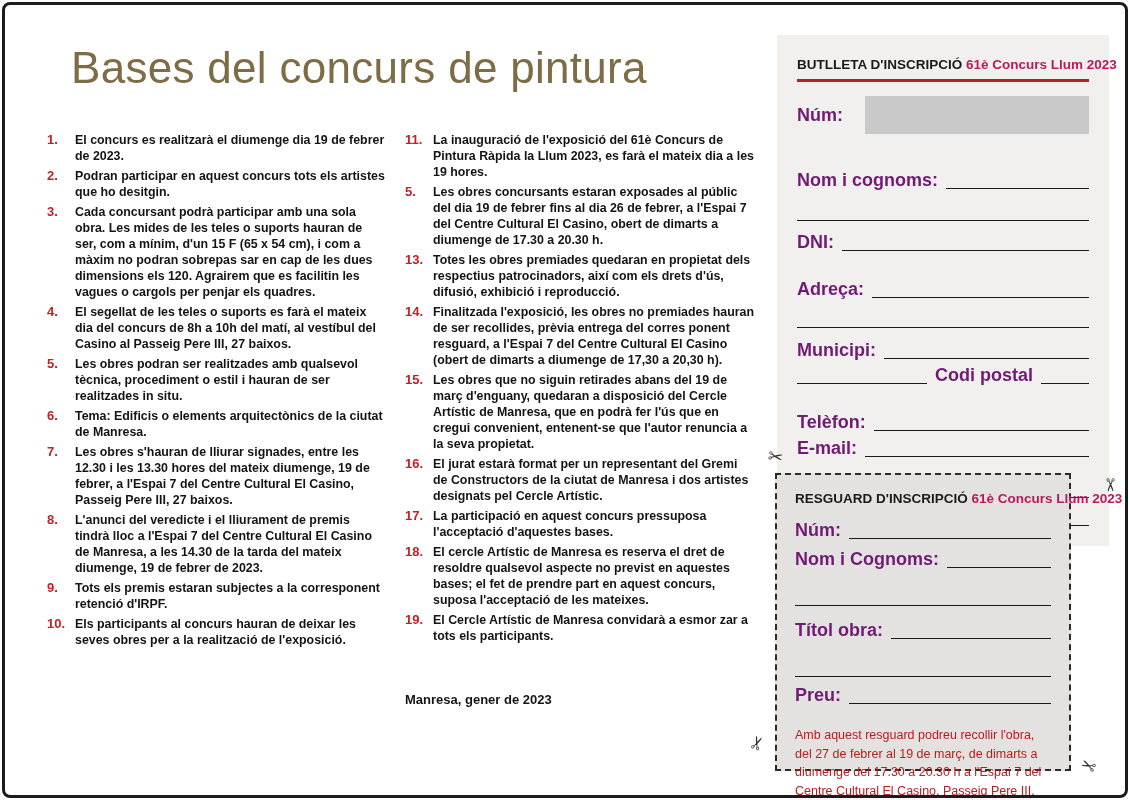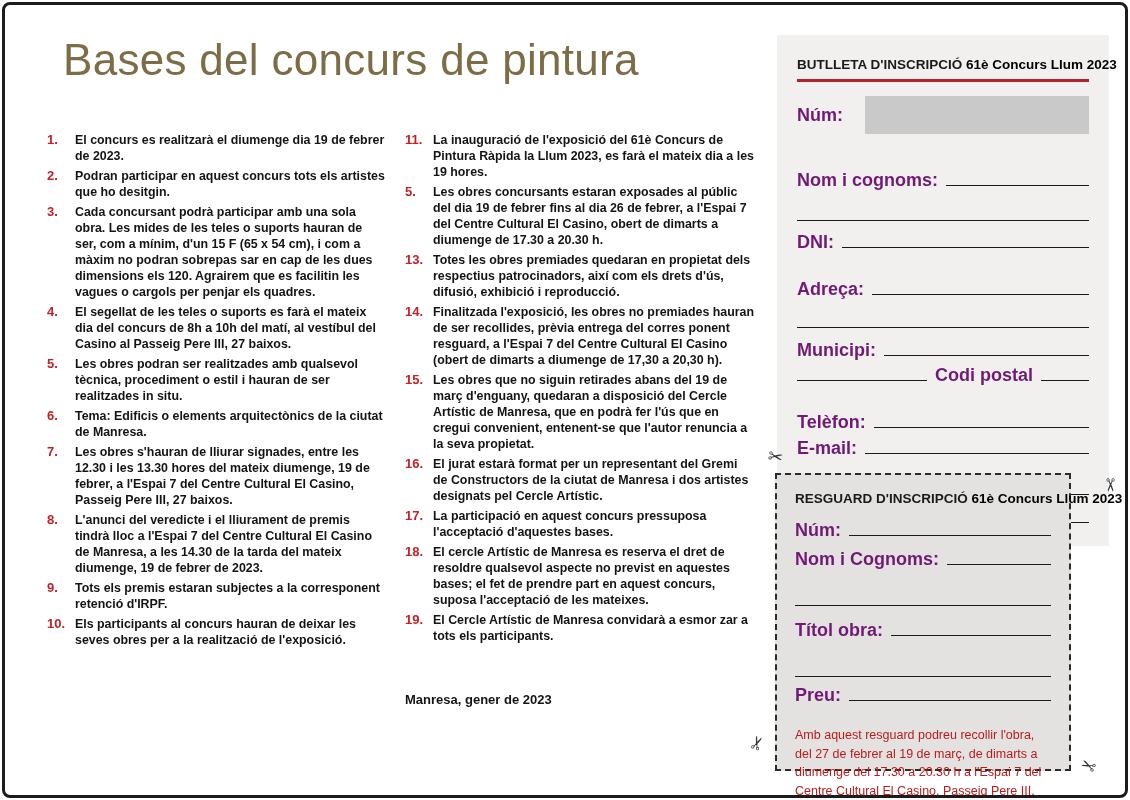--- a/index.html
+++ b/index.html
@@ -1,38 +1,38 @@
 <!DOCTYPE html>
 <html><head>
 <meta charset="utf-8">
 <style>
   html,body{margin:0;padding:0;background:#fff;}
   .stage{position:relative;width:1130px;height:800px;background:#fff;font-family:"Liberation Sans",sans-serif;}
   .page{position:absolute;left:2px;top:2px;right:2px;bottom:2px;border:3px solid #1c1c1c;border-radius:8px;background:#fff;overflow:hidden;}
 
-  .title{position:absolute;left:58px;top:30px;margin:0;font-size:44px;font-weight:400;color:#7d6d46;letter-spacing:.3px;}
+  .title{position:absolute;left:58px;top:30px;margin:8px;font-size:44px;font-weight:400;color:#7d6d46;letter-spacing:.3px;}
 
   .col{position:absolute;top:127px;}
   .col-left{left:42px;width:338px;}
   .col-right{left:400px;width:350px;}
   .rule{display:flex;margin-bottom:4px;}
   .rnum{flex:0 0 28px;color:#c32127;font-weight:bold;font-size:13px;line-height:16px;}
   .rtext{flex:1;font-weight:bold;font-size:12.4px;line-height:16px;color:#141414;}
   .closing{position:absolute;left:400px;top:687px;font-size:13px;font-weight:bold;color:#141414;}
 
   .panel{position:absolute;box-sizing:border-box;}
   .butlleta{left:772px;top:30px;width:332px;background:#f1f0ee;padding:22px 20px 18px;}
   .form-header{font-size:13.5px;font-weight:bold;color:#1a1a1a;white-space:nowrap;}
-  .form-header .red{color:#000000;}
+  .form-header .red{color:#be185d;}
   .redrule{border:none;border-top:3px solid #b2222a;margin:7px 0 0;}
 
   .num-row{display:flex;align-items:center;margin-top:14px;}
   .num-box{flex:1;height:38px;background:#c9c9c9;margin-left:14px;}
 
-  .frow{display:flex;align-items:flex-start;}
+  .frow{display:flex;align-items:center;}
   .flabel{font-weight:bold;font-size:18px;color:#701a75;white-space:nowrap;padding-right:8px;}
   .fline{flex:1;border-bottom:1.6px solid #1a1a1a;height:15px;}
   .fline.short{flex:0 0 130px;}
   .fullline{border-bottom:1.6px solid #1a1a1a;height:15px;}
 
   .mt36{margin-top:36px}.mt26{margin-top:26px}.mt20{margin-top:20px}
   .mt14{margin-top:14px}.mt12{margin-top:12px}.mt11{margin-top:11px}
   .mt8{margin-top:8px}.mt7{margin-top:7px}.mt5{margin-top:5px}.mt4{margin-top:4px}
 
   .resguard{left:770px;top:468px;width:296px;height:298px;background:#e3e2e0;border:2px dashed #2b2b2b;padding:16px 18px;}

